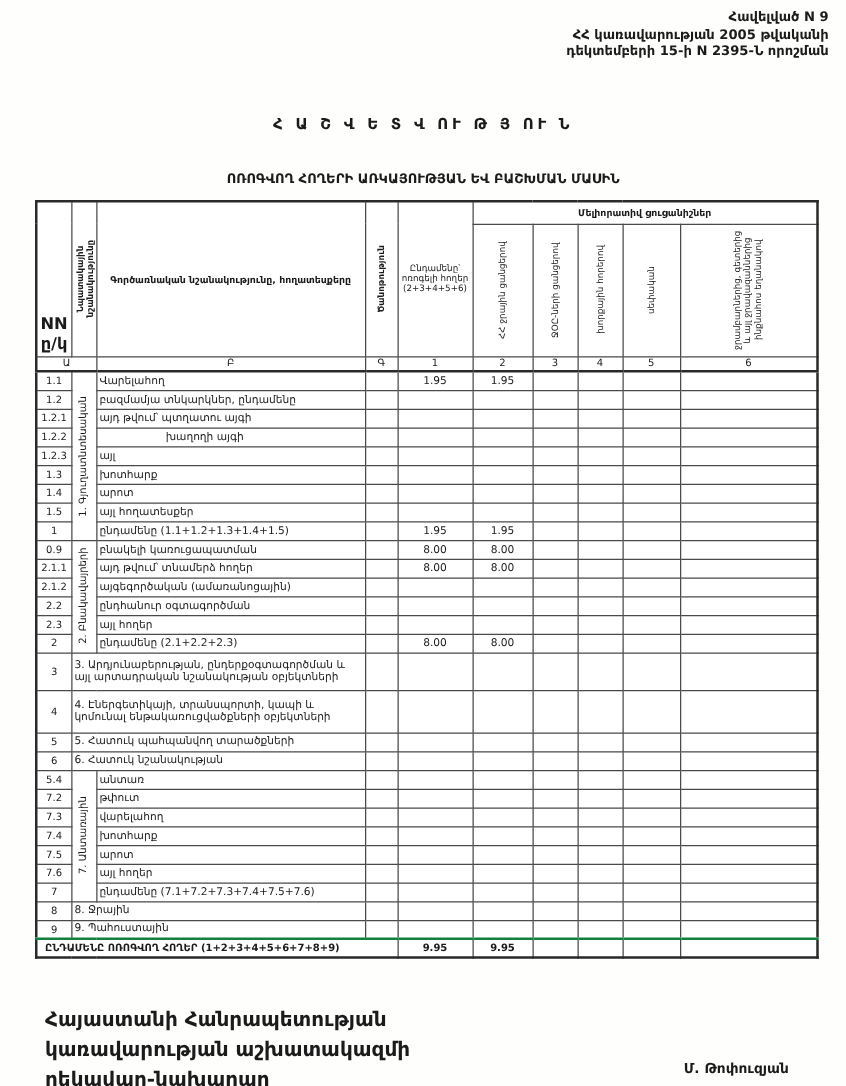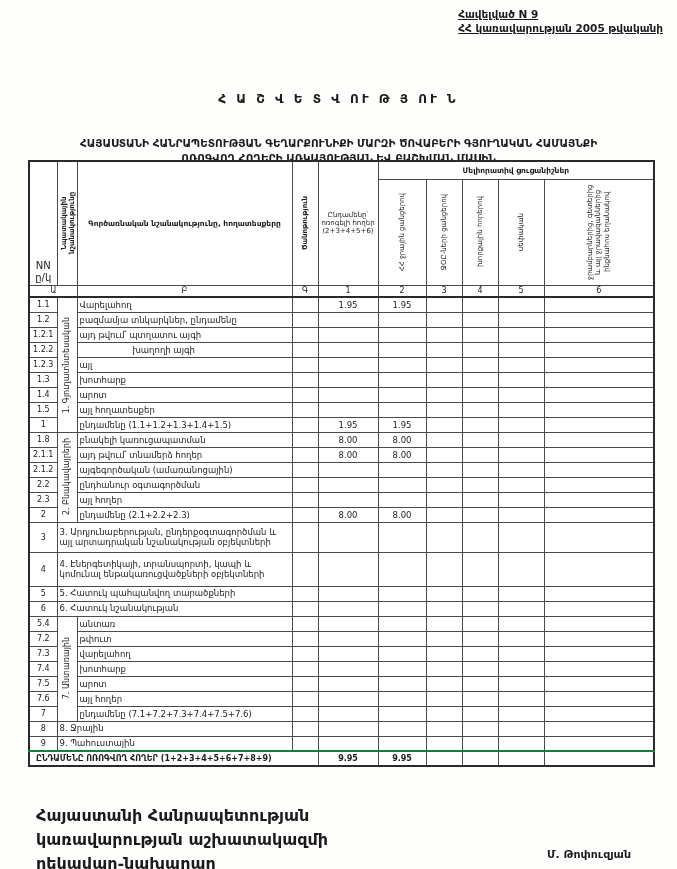--- a/index.html
+++ b/index.html
@@ -9,21 +9,21 @@
     background: #ffffff;
     font-family: "DejaVu Sans", sans-serif;
     color: #1b1b1b;
     position: relative;
     overflow: hidden;
   }
   .sheet { position: absolute; inset: 0; background: #fefefd; }
 
   .appendix {
     position: absolute; top: 8px; right: 14px;
-    text-align: left; font-size: 10.5px; font-weight: bold; line-height: 1.3; text-decoration: underline;
+    text-align: right; font-size: 10.5px; font-weight: bold; line-height: 1.3;
   }
   .titles {
     position: absolute; top: 92px; left: 0; right: 0;
     text-align: center; font-weight: bold;
   }
   .title-main { font-size: 12px; letter-spacing: 3px; margin-bottom: 31px; }
   .title-sub  { font-size: 10.5px; margin-bottom: 3px; }
 
   table.report {
     position: absolute; top: 160px; left: 28px;
@@ -68,44 +68,44 @@
   }
 </style>
 </head>
 <body>
 
 <div class="sheet">
 
   <div class="appendix">
     <div>Հավելված N 9</div>
     <div>ՀՀ կառավարության 2005 թվականի</div>
+    <div>դեկտեմբերի 15-ի N 2395-Ն որոշման</div>
   </div>
 
   <div class="titles">
     <div class="title-main">Հ Ա Շ Վ Ե Տ Վ ՈՒ Թ Յ ՈՒ Ն</div>
-    <div class="title-sub">ՀԱՅԱՍՏԱՆԻ ՀԱՆՐԱՊԵՏՈՒԹՅԱՆ ԳԵՂԱՐՔՈՒՆԻՔԻ ՄԱՐԶԻ ԾՈՎԱԲԵՐԻ ԳՅՈՒՂԱԿԱՆ ՀԱՄԱՅՆՔԻ</div>
     <div class="title-sub">ՈՌՈԳՎՈՂ ՀՈՂԵՐԻ ԱՌԿԱՅՈՒԹՅԱՆ ԵՎ ԲԱՇԽՄԱՆ ՄԱՍԻՆ</div>
   </div>
 
   <table class="report">
     <colgroup>
       <col style="width:28px">
         <col style="width:20px">
         <col style="width:215px">
       <col style="width:26px">
         <col style="width:60px">
         <col style="width:48px">
       <col style="width:36px">
         <col style="width:36px">
         <col style="width:46px">
       <col style="width:110px">
     </colgroup>
     <thead>
       <tr>
-        <th rowspan="2" style="font-size:10px; font-weight:normal; vertical-align:bottom;">NN ը/կ</th>
+        <th rowspan="2" style="font-size:13px; font-weight:bold; vertical-align:bottom;">NN ը/կ</th>
         <th rowspan="2">
           <div class="vert">Նպատակային նշանակությունը</div>
         </th>
         <th rowspan="2">Գործառնական նշանակությունը, հողատեսքերը</th>
         <th rowspan="2">
           <div class="vert">Ծանոթություն</div>
         </th>
         <th rowspan="2" style="font-size:7px; font-weight:normal;">Ընդամենը՝ ոռոգելի հողեր (2+3+4+5+6)</th>
         <th colspan="5" class="group">Մելիորատիվ ցուցանիշներ</th>
       </tr>
@@ -235,21 +235,21 @@
           <td class="lab">ընդամենը (1.1+1.2+1.3+1.4+1.5)</td>
           <td class="val"></td>
           <td class="val col1">1.95</td>
           <td class="val col2">1.95</td>
           <td class="val col3"></td>
           <td class="val col4"></td>
           <td class="val col5"></td>
           <td class="val col6"></td>
         </tr>
         <tr>
-          <td class="num">1.8</td>
+          <td class="num">0.9</td>
           <td class="seccell" rowspan="6">
             <div class="vert secvert">2. Բնակավայրերի</div>
           </td>
           <td class="lab">բնակելի կառուցապատման</td>
           <td class="val"></td>
           <td class="val col1">8.00</td>
           <td class="val col2">8.00</td>
           <td class="val col3"></td>
           <td class="val col4"></td>
           <td class="val col5"></td>

